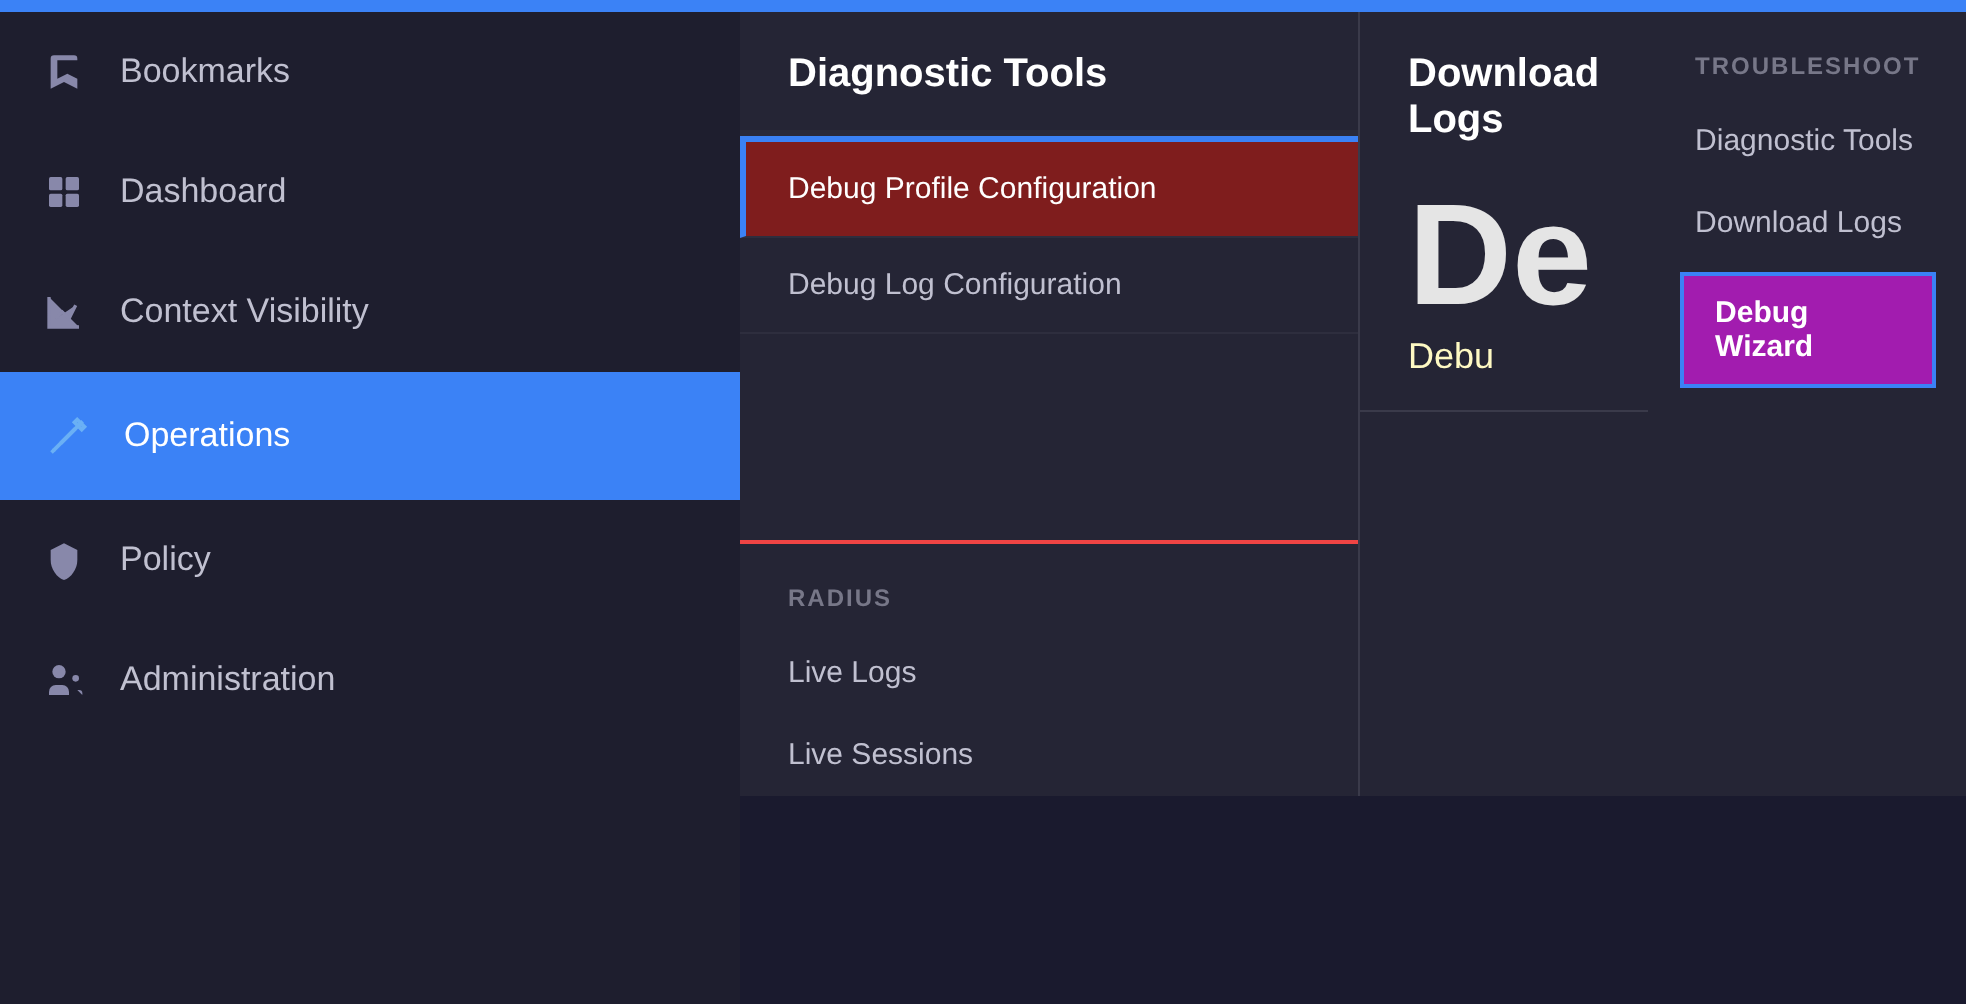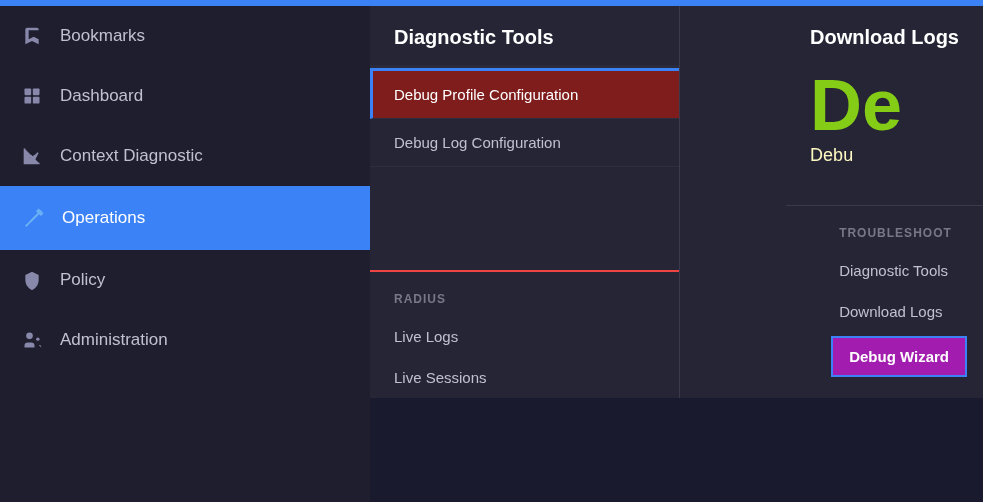--- a/index.html
+++ b/index.html
@@ -131,21 +131,21 @@
     <span class="label">Dashboard</span>
   </div>
 
   <div class="sidebar-item">
     <span class="icon">
       <svg width="20" height="20" viewBox="0 0 24 24" fill="currentColor">
         <path d="M3 3v18h18M7 16l4-4 4 4 4-8"></path>
         <path d="M3 3v18h18M7 16l4-4 4 4 4-8" stroke="currentColor" stroke-width="2" fill="none"></path>
       </svg>
     </span>
-    <span class="label">Context Diagnostic</span>
+    <span class="label">Context Visibility</span>
   </div>
 
   <div class="sidebar-item active">
     <span class="icon">
       <svg width="22" height="22" viewBox="0 0 24 24" fill="none" stroke="#6ab0f5" stroke-width="2">
         <line x1="4" y1="20" x2="16" y2="8"></line>
         <path d="M17 3l4 4-1.5 1.5-4-4z"></path>
         <path d="M3 21l1.5-1.5"></path>
         <line x1="8" y1="16" x2="20" y2="4"></line>
       </svg>
@@ -199,30 +199,30 @@
       </div>
       <div class="menu-item" style="border:none; padding:12px 24px;">
         <span>Live Logs</span>
       </div>
       <div class="menu-item" style="border:none; padding:12px 24px;">
         <span>Live Sessions</span>
       </div>
     </div>
   </div>
 
-  <div style="flex:1; display:flex; flex-direction:column; overflow:hidden;align-items:flex-end;">
+  <div style="flex:1; display:flex; flex-direction:row; overflow:hidden;">
 
     <div style="display:flex; height:200px; border-bottom:1px solid #3a3a4a;">
 
       <div style="padding:20px 24px; flex:1;">
         <div style="color:#fff; font-size:20px; font-weight:700; margin-bottom:20px;">
           <span>Download Logs</span>
         </div>
 
-        <div style="color:#84cc16; font-size:72px; font-weight:700; line-height:1; margin-top:10px;">
+        <div style="color:#e5e5e5; font-size:72px; font-weight:700; line-height:1; margin-top:10px;">
           <span>De</span>
         </div>
 
         <div style="color:#fef9c3; font-size:18px; margin-top:4px;">
           <span>Debu</span>
         </div>
       </div>
     </div>
 
     <div style="padding-top:0; flex:1;">

